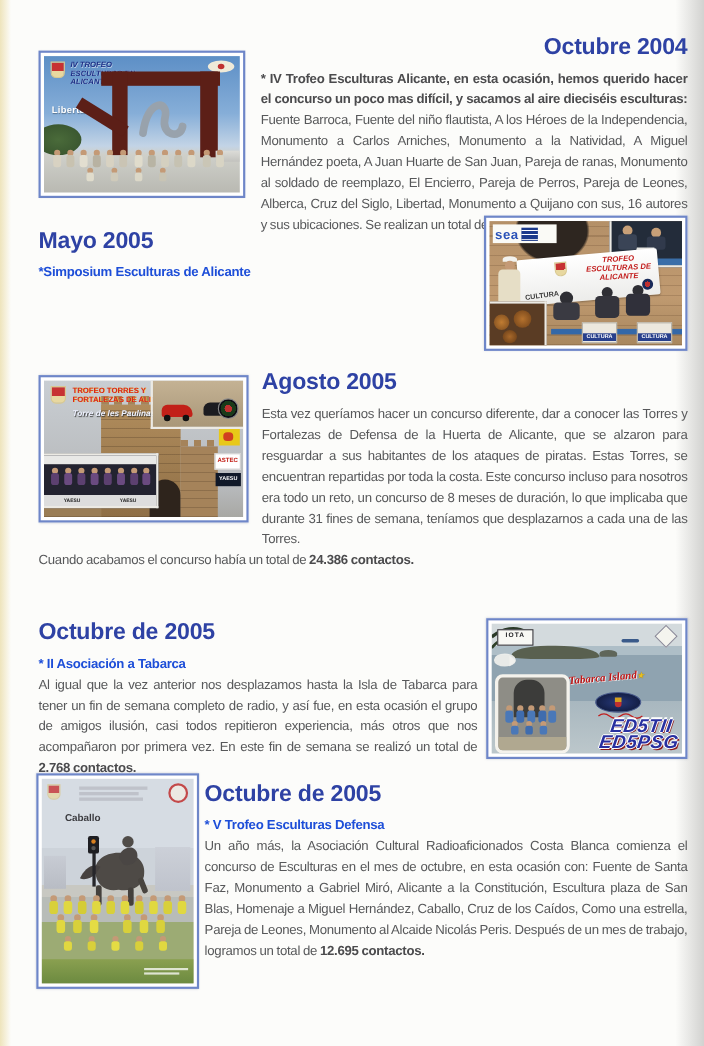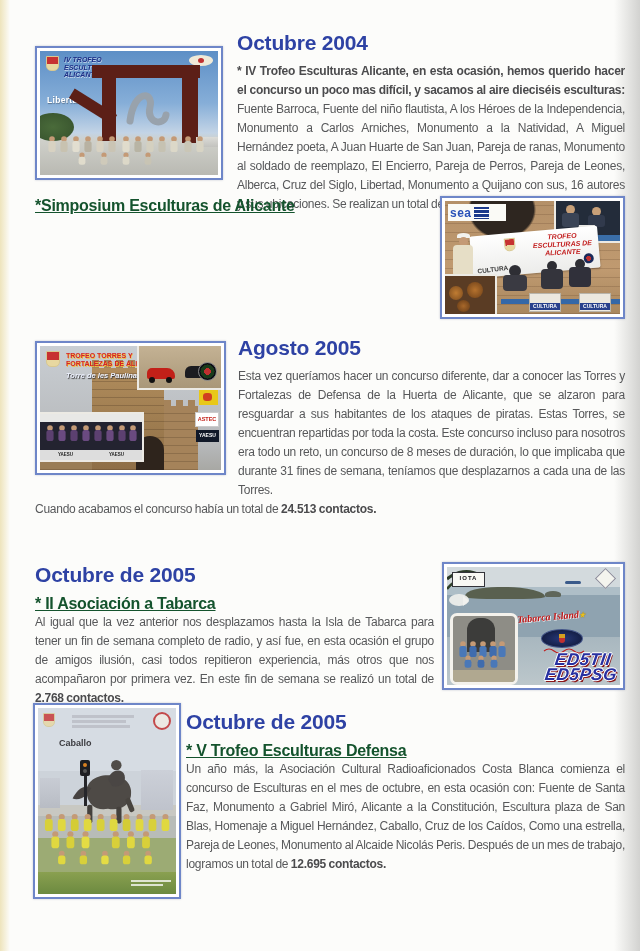--- a/index.html
+++ b/index.html
@@ -13,21 +13,21 @@
     background:linear-gradient(to right,#eee4bc,#f6f1dd 55%,rgba(252,252,250,0));}
   .edge-right{right:0;top:0;width:26px;height:951px;
     background:linear-gradient(to right,rgba(214,214,212,0),#d2d2d0);}
   .section{position:absolute;}
   .s1{left:35px;top:28px;width:590px;}
   .s2{left:35px;top:196px;width:590px;}
   .s3{left:35px;top:333px;width:590px;}
   .s4{left:35px;top:560px;width:590px;}
   .s5{left:33px;top:703px;width:592px;}
   h2.hd{margin:0 0 7px;font-size:21px;font-weight:700;color:#2e42a4;letter-spacing:-0.2px;line-height:25px;}
-  .sub{font-size:16px;line-height:19px;font-weight:700;color:#14532d;letter-spacing:-0.25px;margin:0;text-decoration:underline;}
+  .sub{font-size:12px;line-height:19px;font-weight:700;color:#1d4ed8;letter-spacing:-0.25px;margin:0;}
   .body{font-size:12px;line-height:19px;letter-spacing:-0.25px;word-spacing:-0.5px;
     color:#57585a;text-align:justify;margin:0;}
   .b{font-weight:700;color:#4b4b4d;}
   .card{box-sizing:border-box;border:2px solid #6e86c8;background:#fff;padding:3px;box-shadow:0 0 2px rgba(120,130,160,.4);}
   .fl{float:left;}  .fr{float:right;}
   .card1{width:188px;height:134px;margin:18px 14px 30px 0;}
   .card2{width:185px;height:123px;margin:0 0 12px 8px;}
   .card3{width:191px;height:134px;margin:8px 12px 22px 0;}
   .card4{width:183px;height:128px;margin:2px 0 12px 8px;}
   .card5{width:148px;height:196px;margin:0 5px 10px 0;}
@@ -132,21 +132,21 @@
         <use href="#prs" x="134" y="16" color="#dcd8c8"></use>
           <use href="#prs" x="148" y="16" color="#cac6b6"></use>
         <use href="#prs" x="160" y="16" color="#d8d4c4"></use>
         <use href="#prk" x="42" y="32" color="#e0dccc"></use>
           <use href="#prk" x="64" y="32" color="#cfcaba"></use>
         <use href="#prk" x="86" y="32" color="#dcd8c8"></use>
           <use href="#prk" x="108" y="32" color="#c8c4b4"></use>
       </svg>
     </div>
   </div>
-  <h2 class="hd" style="margin-top:2px;">Octubre 2004</h2>
+  <h2 class="hd" style="margin-top:2px;text-align:right;">Octubre 2004</h2>
   <p class="body"><span class="b">* IV Trofeo Esculturas Alicante, en esta ocasión, hemos querido hacer el concurso un poco mas difícil, y sacamos al aire dieciséis esculturas:</span><span> Fuente Barroca, Fuente del niño flautista, A los Héroes de la Independencia, Monumento a Carlos Arniches, Monumento a la Natividad, A Miguel Hernández poeta, A Juan Huarte de San Juan, Pareja de ranas, Monumento al soldado de reemplazo, El Encierro, Pareja de Perros, Pareja de Leones, Alberca, Cruz del Siglo, Libertad, Monumento a Quijano con sus, 16 autores y sus ubicaciones. Se realizan un total de </span><span class="b">16.103 contactos.</span></p>
 </div>
 
 <div class="section s2">
   <div class="card card2 fr">
     <div class="ph p2">
       <div class="ab" style="left:14px;top:-16px;width:86px;height:62px;background:radial-gradient(ellipse at 50% 40%, #2e2620 0 52%, transparent 56%);"></div>
       <div class="ab inset" style="right:0;top:0;width:66px;height:42px;background:#232c3a;border-top:none;border-right:none;">
         <div class="ab" style="left:10px;top:4px;width:9px;height:9px;background:#c8a078;border-radius:50%;"></div>
         <div class="ab" style="left:6px;top:12px;width:17px;height:14px;background:#3a4456;border-radius:3px;"></div>
@@ -181,20 +181,21 @@
       <div class="ab cult-box" style="left:134px;bottom:2px;width:30px;height:17px;">
         <div class="cult-lab" style="margin-top:9px;">CULTURA</div>
       </div>
       <div class="ab inset" style="left:0;bottom:0;width:52px;height:40px;background:#5a3c24;border-bottom:none;border-left:none;">
         <div class="ab" style="left:4px;top:10px;width:14px;height:14px;background:radial-gradient(#c07c32,#7a4a1e);border-radius:50%;"></div>
         <div class="ab" style="left:22px;top:6px;width:16px;height:16px;background:radial-gradient(#b5722e,#6e4018);border-radius:50%;"></div>
         <div class="ab" style="left:12px;top:24px;width:13px;height:12px;background:radial-gradient(#a8682a,#643a16);border-radius:50%;"></div>
       </div>
     </div>
   </div>
+  <h2 class="hd" style="margin-top:10px;">Mayo 2005</h2>
   <p class="sub">*Simposium Esculturas de Alicante</p>
 </div>
 
 <div class="section s3">
   <div class="card card3 fl">
     <div class="ph p3">
       <div class="ab stone" style="left:0;top:78px;width:54px;height:46px;background-color:#9a7d55;"></div>
       <div class="ab cren" style="left:0;top:72px;width:54px;height:6px;color:#9a7d55;"></div>
       <div class="ab stone" style="left:52px;top:22px;width:72px;height:102px;background-color:#ab8a5c;background-image:repeating-linear-gradient(0deg, rgba(70,50,30,.28) 0 1px, transparent 1px 8px),linear-gradient(#b08c5c,#8f6f46);"></div>
       <div class="ab cren" style="left:52px;top:14px;width:72px;height:8px;color:#a5845a;"></div>
@@ -231,21 +232,21 @@
       <div class="ab" style="right:4px;top:16px;width:17px;height:17px;border-radius:50%;border:1px solid #888;background:radial-gradient(#c03030 0 28%,#1a3a1a 29% 58%,#0c0c14 59%);"></div>
       <div class="ab" style="right:3px;top:44px;width:19px;height:15px;background:#e8c818;">
         <div class="ab" style="left:4px;top:3px;width:9px;height:8px;background:#d04020;border-radius:40%;"></div>
       </div>
       <div class="ab lg-astec" style="right:2px;top:66px;width:22px;height:13px;">ASTEC</div>
       <div class="ab lg-yaesu" style="right:2px;top:84px;width:23px;height:12px;">YAESU</div>
     </div>
   </div>
   <h2 class="hd" style="margin-top:2px;">Agosto 2005</h2>
   <p class="body">Esta vez queríamos hacer un concurso diferente, dar a conocer las Torres y Fortalezas de Defensa de la Huerta de Alicante, que se alzaron para resguardar a sus habitantes de los ataques de piratas. Estas Torres, se encuentran repartidas por toda la costa. Este concurso incluso para nosotros era todo un reto, un concurso de 8 meses de duración, lo que implicaba que durante 31 fines de semana, teníamos que desplazarnos a cada una de las Torres.</p>
-  <p class="body"><span>Cuando acabamos el concurso había un total de </span><span class="b">24.513 contactos.</span></p>
+  <p class="body"><span>Cuando acabamos el concurso había un total de </span><span class="b">24.386 contactos.</span></p>
 </div>
 
 <div class="section s4">
   <div class="card card4 fr">
     <div class="ph p4">
       <div class="ab" style="left:18px;top:20px;width:80px;height:12px;background:#59604f;border-radius:45% 55% 30% 30%/80% 90% 20% 20%;"></div>
       <div class="ab" style="left:98px;top:24px;width:16px;height:6px;background:#5f665a;border-radius:50% 50% 20% 20%;"></div>
       <div class="ab" style="left:118px;top:14px;width:16px;height:3px;background:#3a5a8a;border-radius:2px;"></div>
       <svg class="ab" style="left:0;top:0;" width="40" height="30">
         <path d="M0 12 C 10 4, 22 2, 32 8" stroke="#2b3a28" stroke-width="3" fill="none"></path>

